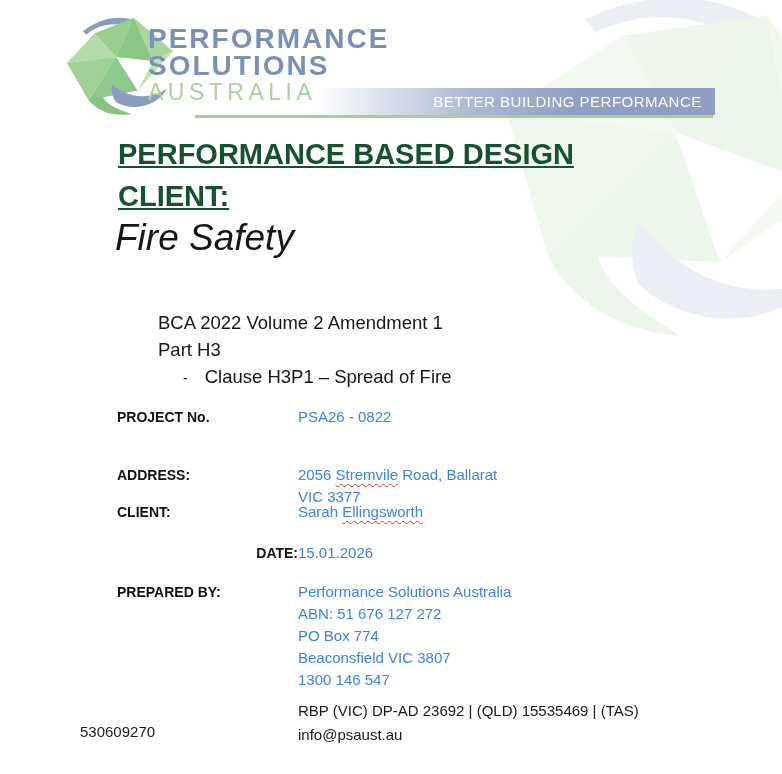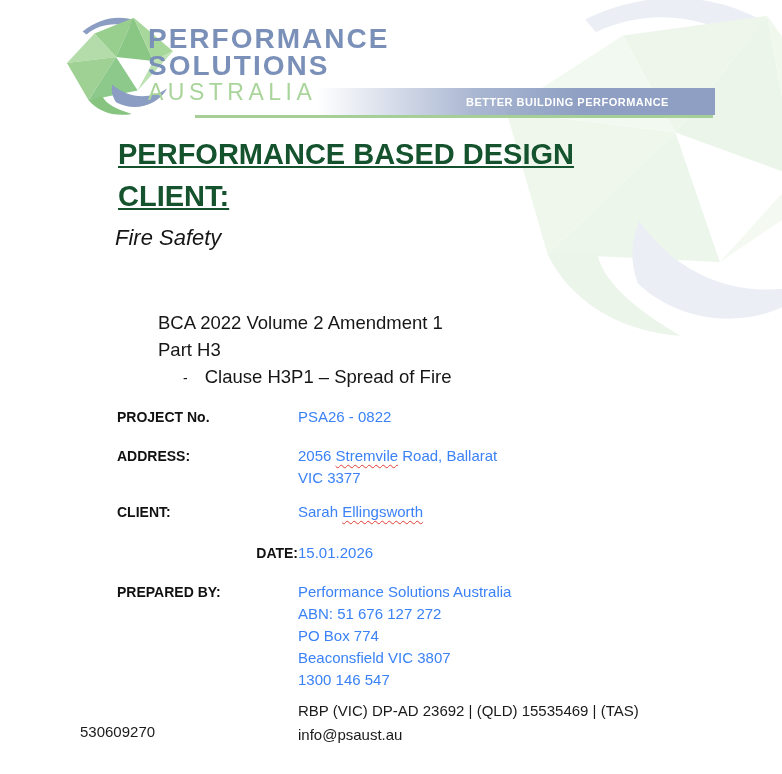--- a/index.html
+++ b/index.html
@@ -21,50 +21,50 @@
   }
   .logo-line-secondary {
     font-weight:400; font-size:23px; letter-spacing:4.5px; color:#a9d59b;
   }
   .banner {
     position:absolute; left:300px; top:88px; width:415px; height:27px; z-index:2;
     background:linear-gradient(90deg, rgba(142,159,195,0) 4%, rgba(142,159,195,0.75) 42%, #8e9fc3 68%);
     display:flex; align-items:center; justify-content:center; padding-left:120px;
   }
   .banner span {
-    color:#ffffff; font-weight:700; font-size:11px; letter-spacing:0.5px; white-space:nowrap;
+    color:#ffffff; font-weight:400; font-size:15px; letter-spacing:0.5px; white-space:nowrap;
   }
   .header-rule {
     position:absolute; left:195px; top:115px; width:518px; height:3px;
     background:#a5cf97; z-index:2;
   }
   
   .title-block {
     position:absolute; left:118px; top:133px; z-index:2;
     font-size:29px; font-weight:700; line-height:42px; color:#14532d;text-decoration:underline;
   }
   .subtitle {
     position:absolute; left:115px; top:217px; z-index:2;
-    font-size:22px; font-style:italic; font-weight:400; line-height:42px; color:#161616;
+    font-size:37px; font-style:italic; font-weight:400; line-height:42px; color:#161616;
   }
   
   .bca-block {
     position:absolute; left:117px; top:309px; z-index:2;
     font-size:18.5px; line-height:27px; color:#161616;margin-left:41px;
   }
   .clause-row { display:flex; align-items:baseline; }
   .clause-dash { margin-left:25px; margin-right:17px; font-size:14px; }
   
   .field-row { position:absolute; left:117px; display:flex; z-index:2; }
   .field-label {
     width:181px; flex:0 0 181px; font-weight:700; font-size:14px; line-height:22px; color:#111;
   }
   .field-value { font-size:15px; line-height:22px; color:#3b82f6; }
   .row-project  { top:406px; }
-  .row-address  { top:445px; }
+  .row-address  { top:464px; }
   .row-client   { top:501px; }
   .row-date     { top:542px;text-align:right; }
   .row-prepared { top:581px; }
   
   .reg-line1 { position:absolute; left:298px; top:700px; font-size:15px; line-height:22px; z-index:2; }
   .reg-wrap  { position:absolute; left:80px;  top:721px; font-size:15px; line-height:22px; z-index:2; }
   .reg-email { position:absolute; left:298px; top:724px; font-size:15px; line-height:22px; z-index:2; }
   
   .squiggle {
     text-decoration-line:underline;

